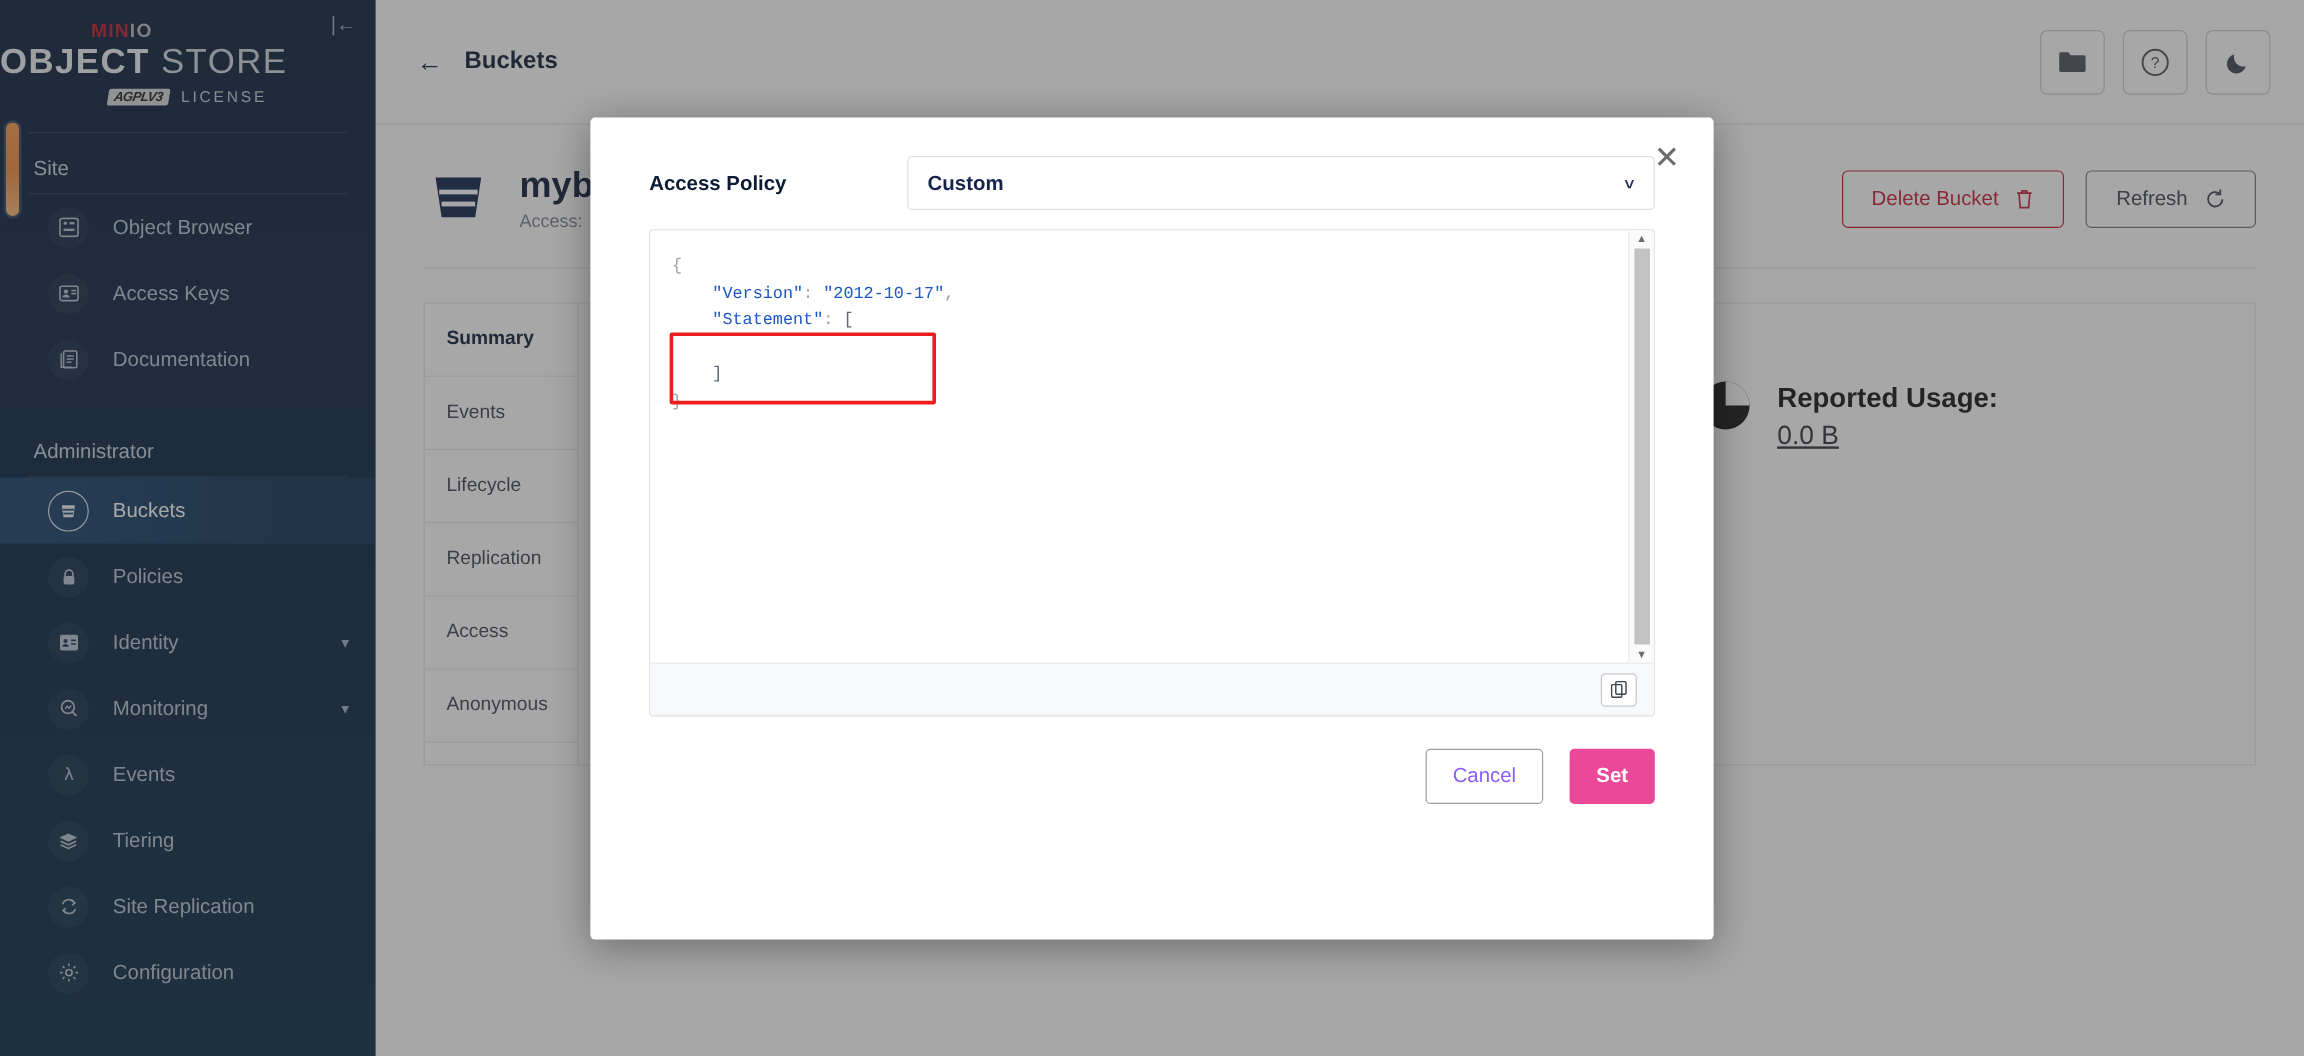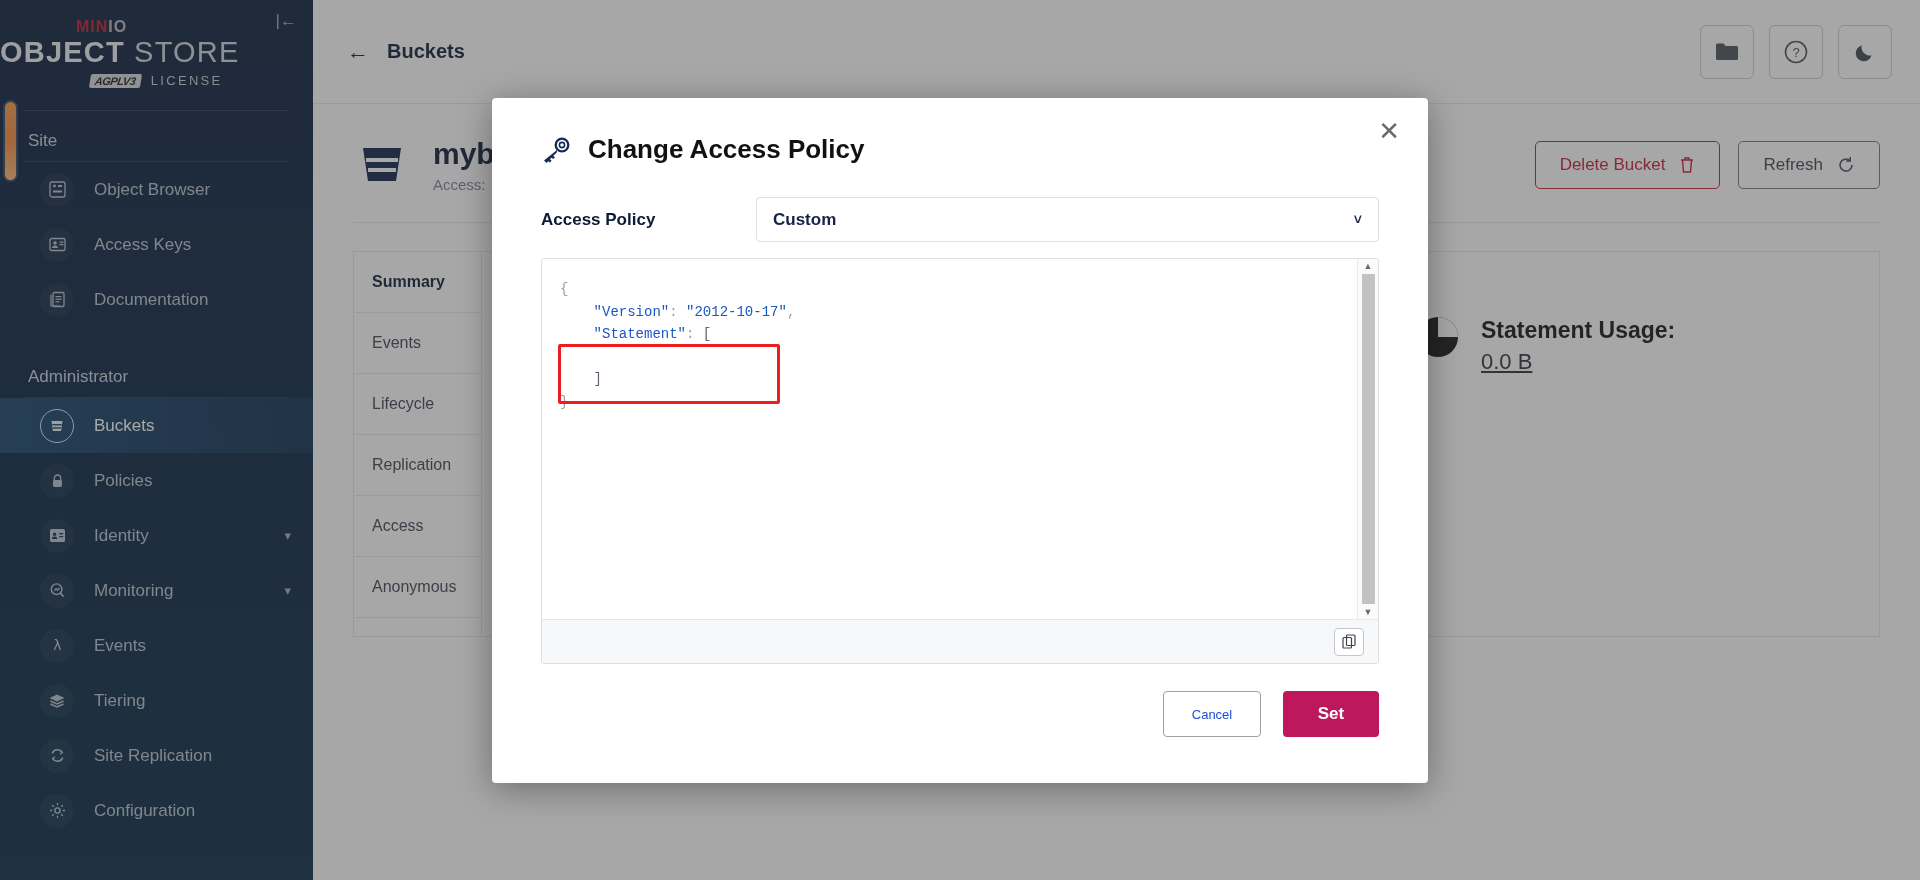--- a/index.html
+++ b/index.html
@@ -225,25 +225,25 @@
   .copy-btn {
     width: 30px; height: 28px; border: 1px solid #c3c7cd; border-radius: 4px;
     background: #fff; display: flex; align-items: center; justify-content: center;
     cursor: pointer;
   }
   .modal-actions {
     display: flex; justify-content: flex-end; gap: 22px; margin-top: 27px;
   }
   .btn-cancel {
     width: 98px; height: 46px; border: 1px solid #9aa0a8; border-radius: 4px;
-    background: #fff; color: #1d4ed8; font-size: 13px; cursor: pointer;
+    background: #fff; color: #8b5cf6; font-size: 17px; cursor: pointer;
   }
   .btn-set {
-    width: 96px; height: 46px; border: none; border-radius: 4px;
-    background: #be185d; color: #fff; font-size: 17px; font-weight: bold;
+    width: 71px; height: 46px; border: none; border-radius: 4px;
+    background: #ec4899; color: #fff; font-size: 17px; font-weight: bold;
     cursor: pointer;
   }
 </style>
 </head>
 <body>
 
 <div id="app">
 
   <div class="main">
 
@@ -322,21 +322,21 @@
             <span>Anonymous</span>
           </div>
         </div>
         <div class="panel-col">
           <div class="usage-block">
             <svg width="42" height="42" viewBox="0 0 42 42">
               <circle cx="21" cy="21" r="20" fill="#111"></circle>
               <path d="M21 21V1A20 20 0 0 1 41 21z" fill="#fff"></path>
             </svg>
             <div>
-              <div class="usage-title">Statement Usage:</div>
+              <div class="usage-title">Reported Usage:</div>
               <div class="usage-value">0.0 B</div>
             </div>
           </div>
         </div>
       </div>
     </div>
   </div>
 
   <div class="sidebar">
     <div class="collapse-btn">|←</div>
@@ -485,28 +485,20 @@
       </span>
       <span class="nav-label">Configuration</span>
     </div>
   </div>
 
   <div class="scrim"></div>
 
   <div class="modal">
     <div class="modal-close">✕</div>
 
-    <div class="modal-title">
-      <svg width="30" height="28" viewBox="0 0 30 28">
-        <circle cx="21" cy="9" r="6.3" fill="none" stroke="#152a55" stroke-width="2.3"></circle>
-        <path d="M16.6 13.4 3 24.6l2.6 2.4 1.6-1.8 1.8 1.4 1.6-1.9-1.7-1.4 1.6-1.6 1.8 1.4 1.6-1.9-1.7-1.4 3.4-3z" fill="#152a55"></path>
-        <circle cx="21" cy="9" r="2.6" fill="none" stroke="#152a55" stroke-width="1.6"></circle>
-      </svg>
-      <span>Change Access Policy</span>
-    </div>
 
     <div class="form-row">
       <div class="form-label">Access Policy</div>
       <div class="select-box">
         <span>Custom</span>
         <span class="chev">˅</span>
       </div>
     </div>
 
 

